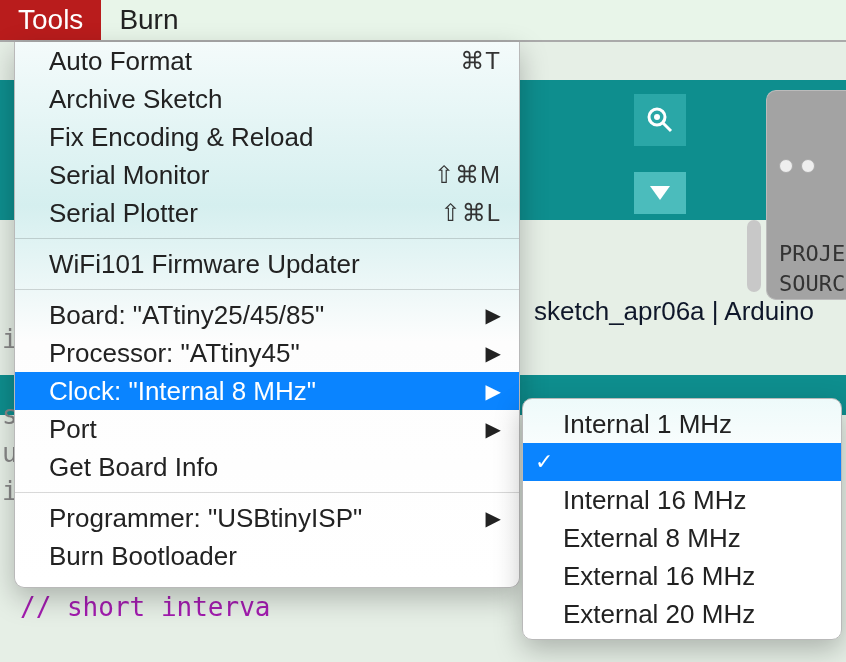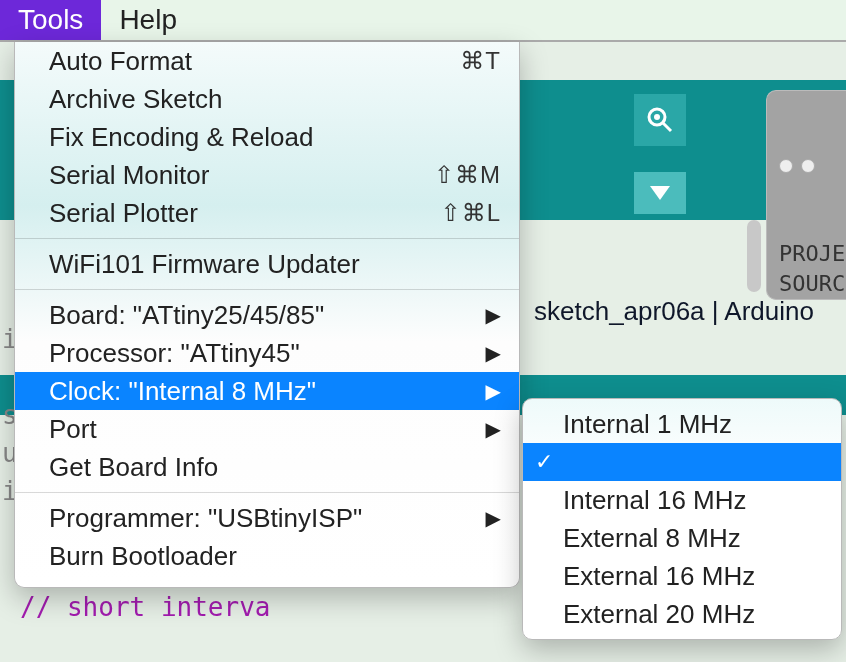--- a/index.html
+++ b/index.html
@@ -20,21 +20,21 @@
     align-items: stretch;
     background: #e8f5e9;
     border-bottom: 2px solid #aaa;
   }
   .menubar-item {
     padding: 0 18px;
     display: flex;
     align-items: center;
     font-size: 28px;
   }
-  .menubar-item.active { background: #6d28d9; color: #fff; }
+  .menubar-item.active { background: #b91c1c; color: #fff; }
 
   
   .bgwin {
     position: absolute;
     top: 42px; left: 0; right: 0; bottom: 0;
     background: #e6efe6;
     z-index: 0;
   }
   .titlebar-text {
     position: absolute;
@@ -217,21 +217,21 @@
   <div style="white-space:pre;">PROJE
 SOURC
 MMCU=
 F_CPU
 
 CFLAG</div>
 </div>
 
 <div class="menubar">
   <div class="menubar-item active">Tools</div>
-  <div class="menubar-item">Help</div>
+  <div class="menubar-item">Burn</div>
 </div>
 
 <div class="menu-panel">
   <div class="menu-row">
     <span class="label">Auto Format</span>
     <span class="shortcut">⌘T</span>
   </div>
   <div class="menu-row">
     <span class="label">Archive Sketch</span>
   </div>

